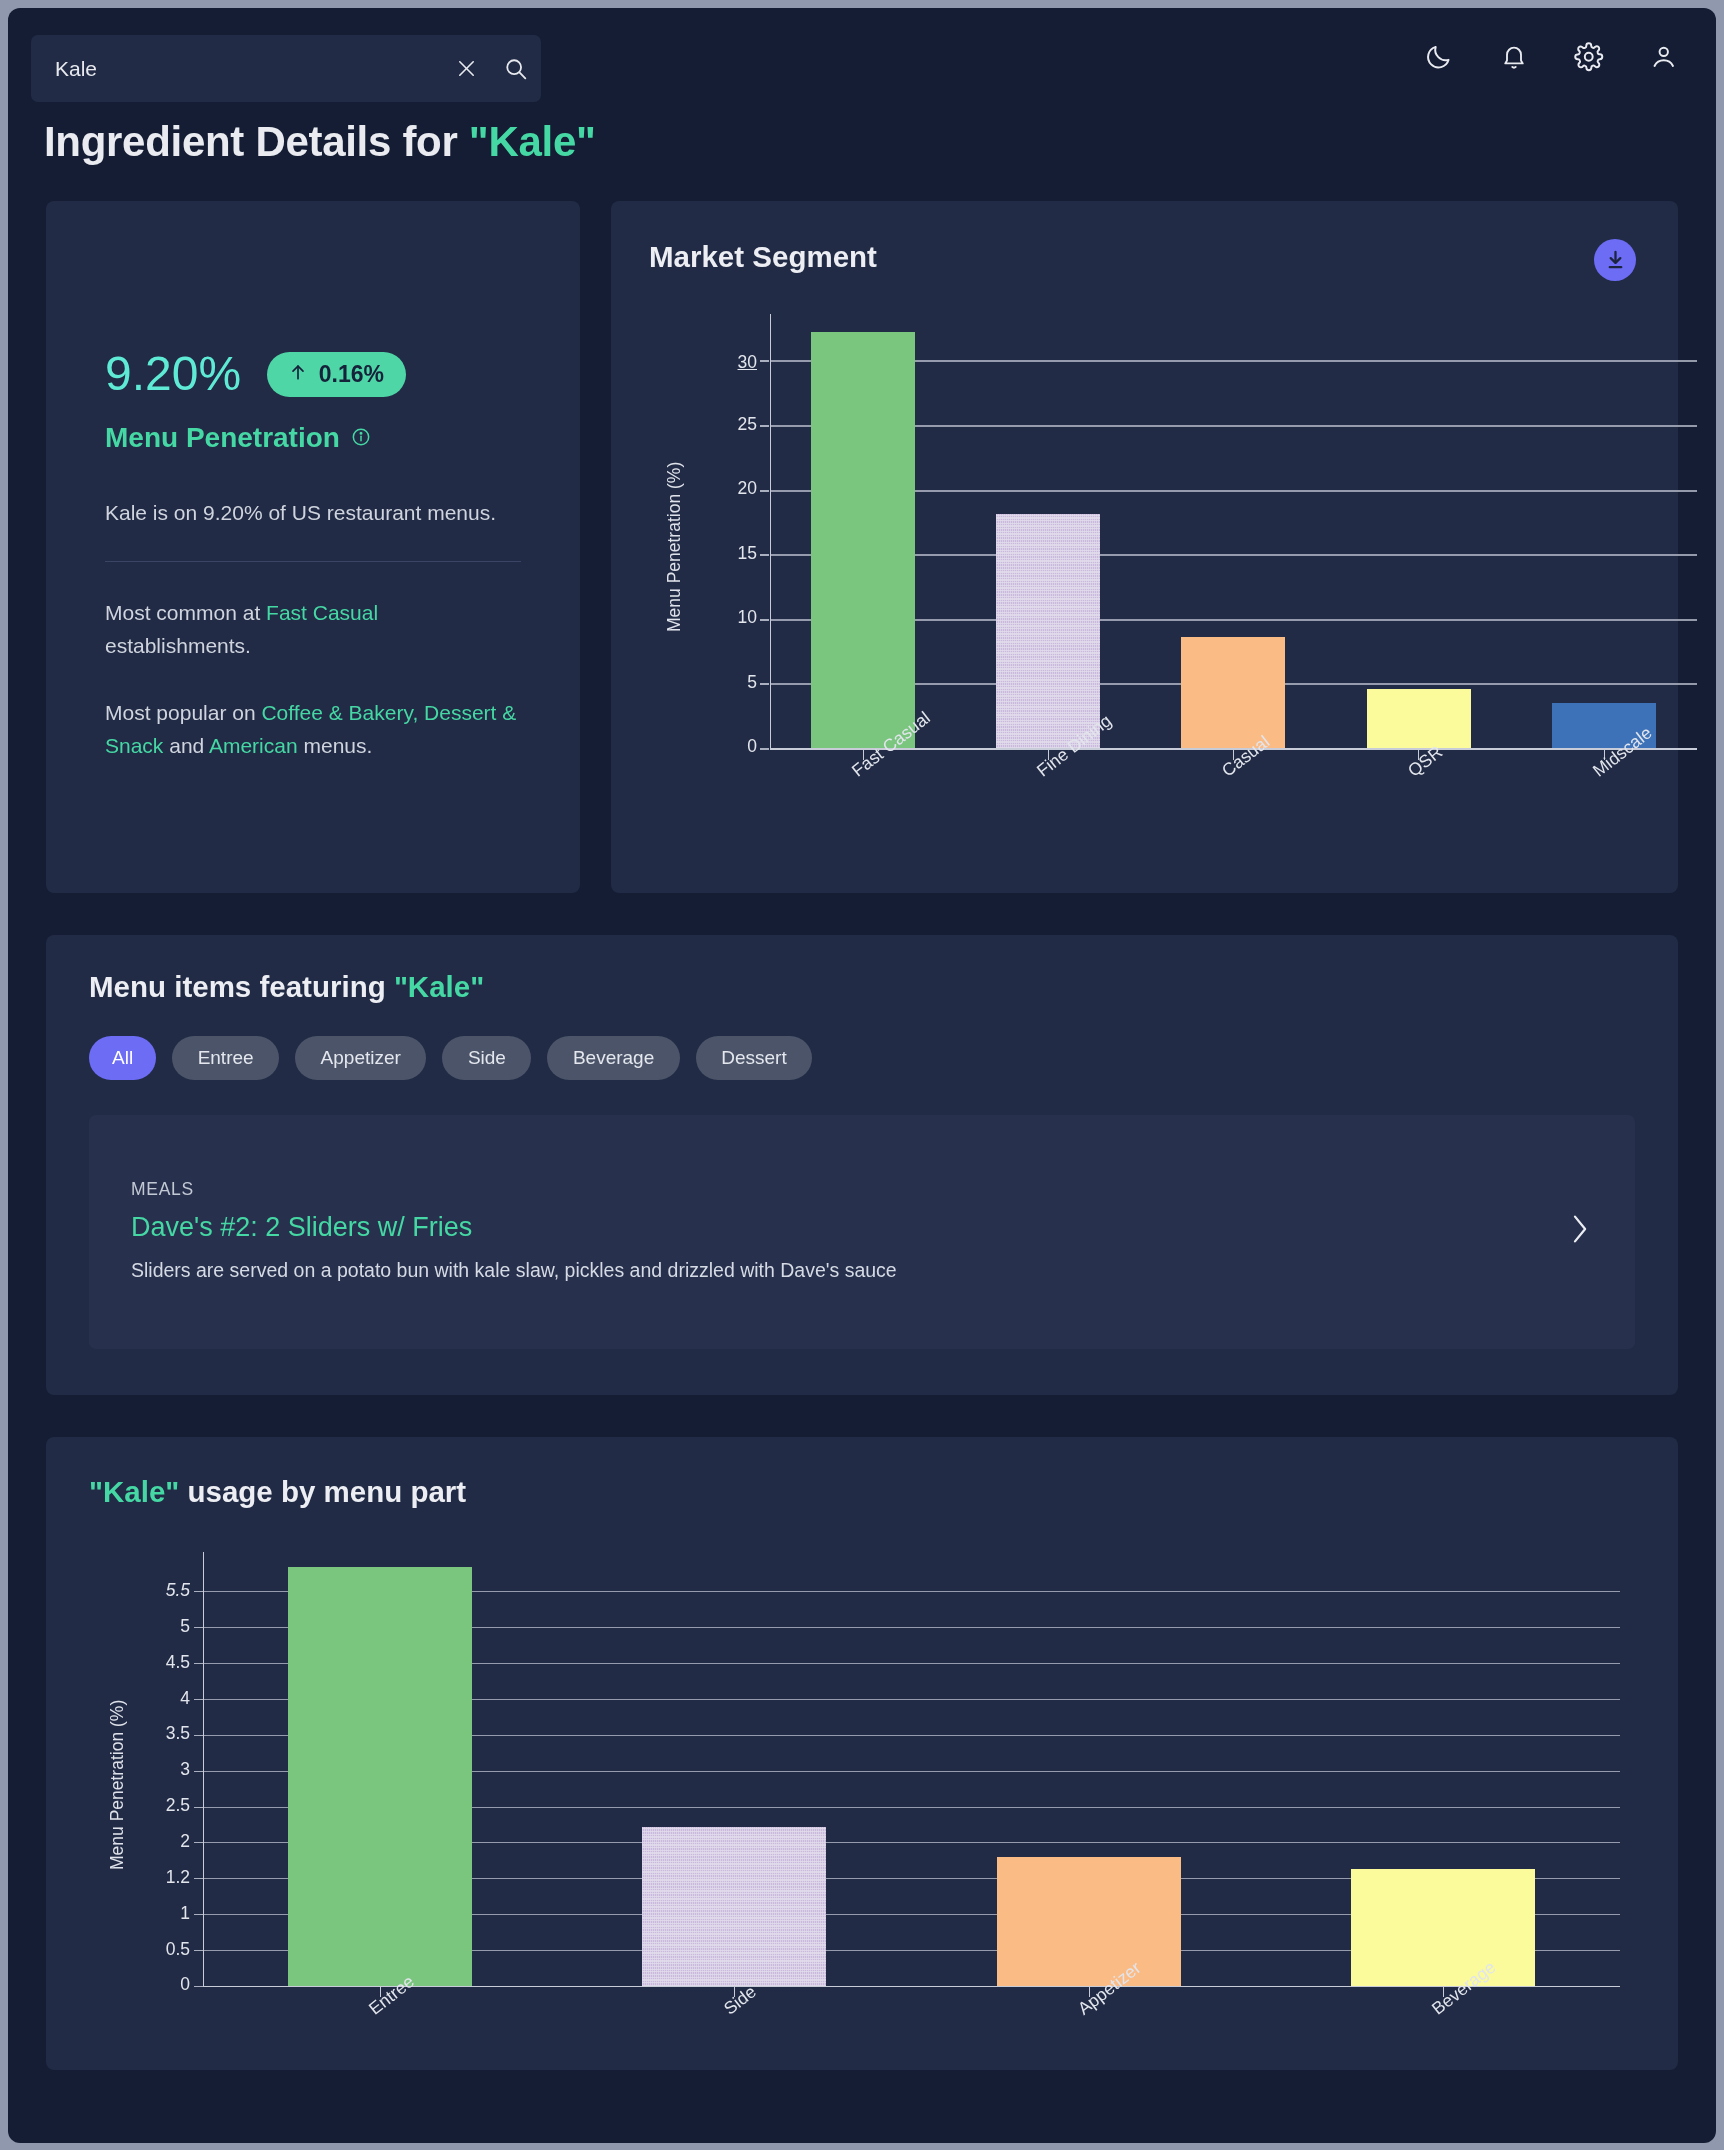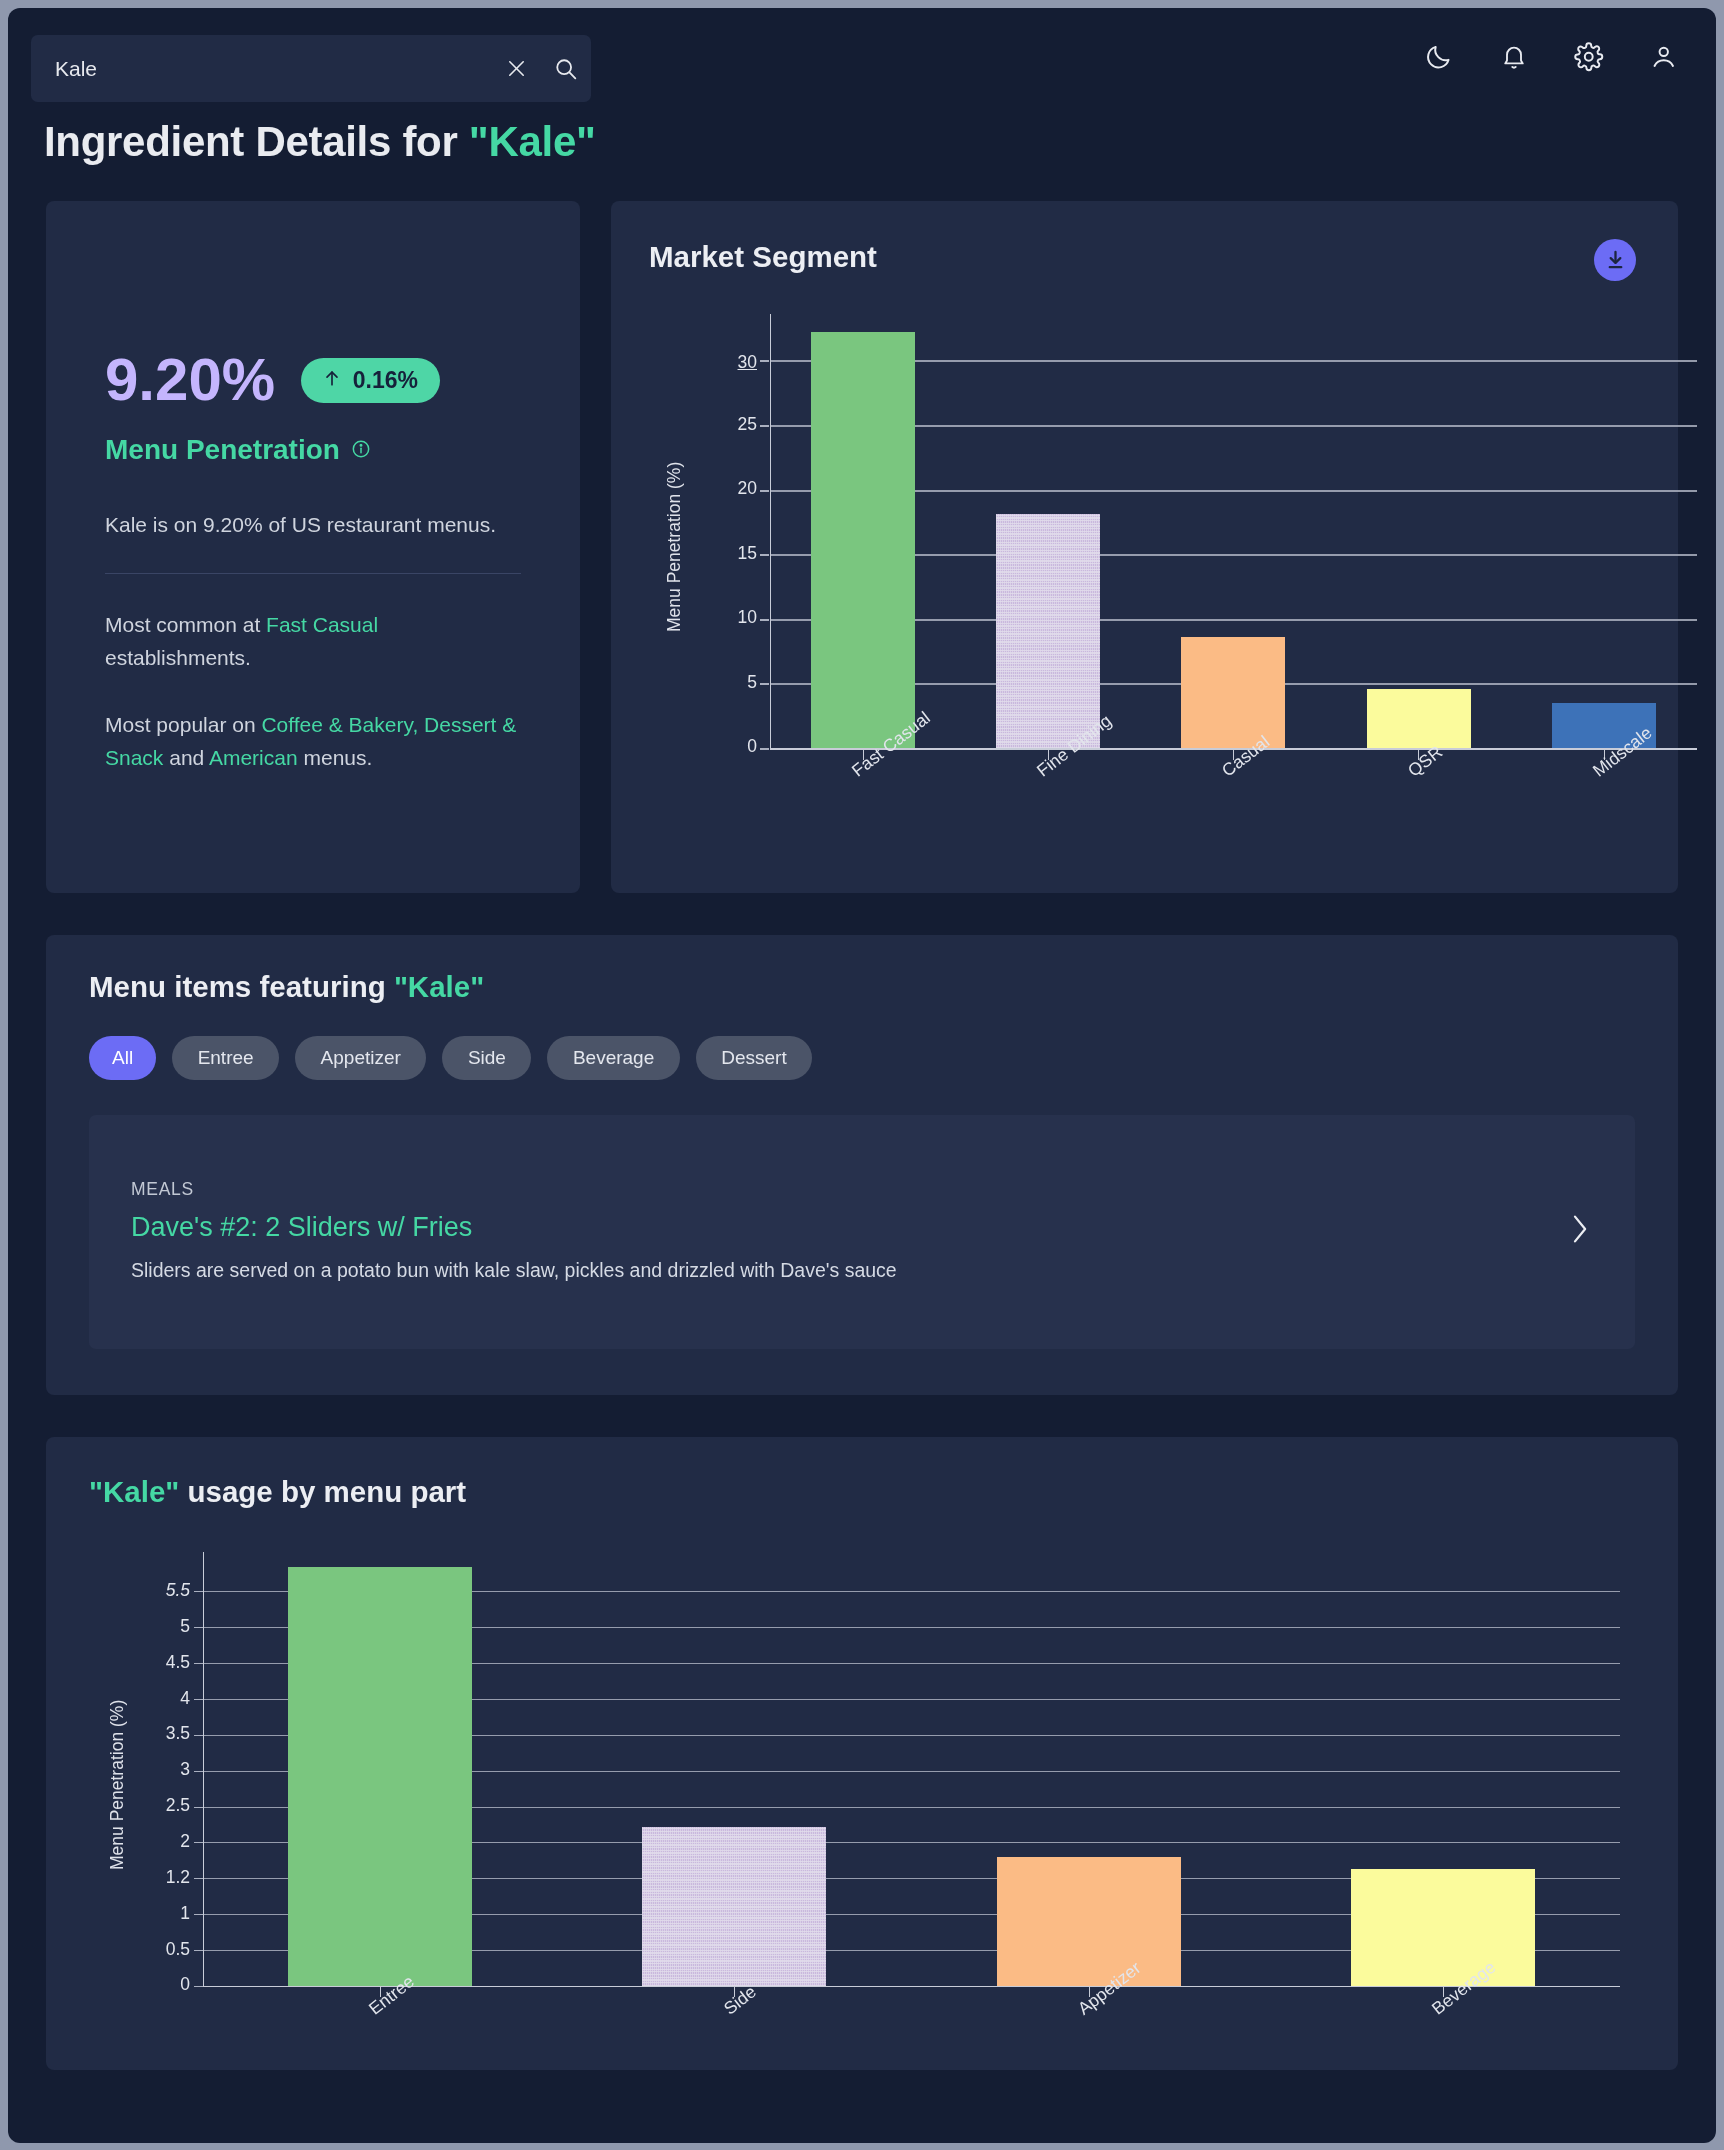--- a/index.html
+++ b/index.html
@@ -13,21 +13,21 @@
     position:absolute;left:8px;top:8px;
     width:1708px;height:2135px;
     background:#141d33;
     border-radius:12px;
     overflow:hidden;
   }
 
   
   .topbar{position:relative;height:101px;}
   .searchbox{
-    position:absolute;left:23px;top:27px;width:560px;height:67px;
+    position:absolute;left:23px;top:27px;width:510px;height:67px;
     background:#212b45;border-radius:6.7px;
     display:flex;align-items:center;
   }
   .searchbox input{
     flex:1;background:transparent;border:0;outline:none;
     color:#e7e9ee;font-size:21px;font-family:"Liberation Sans",sans-serif;
     padding-left:24px;
   }
   .searchbox input::placeholder{color:#8a93a8;}
   .sb-btn{width:50px;height:67px;display:flex;align-items:center;justify-content:center;cursor:pointer;}
@@ -40,21 +40,21 @@
     margin:9.4px 0 0 36px;font-size:42px;font-weight:bold;color:#e9ebf0;
     letter-spacing:-0.3px;
   }
   .page-title .hl{color:#45d8a4;}
 
   
   .row1{display:flex;gap:31px;margin:35px 38px 0 38px;align-items:stretch;}
   .card{background:#212b45;border-radius:8px;}
   .stat-card{width:534px;box-sizing:border-box;padding:64px 59px 0 59px;height:692px;}
   .stat-top{display:flex;align-items:center;gap:25.5px;margin-top:85px;}
-  .stat-value{font-size:60px;font-weight:bold;color:#c4b5fd;line-height:1;}
+  .stat-value{font-size:48px;font-weight:normal;color:#5eead4;line-height:1;}
   .stat-delta{
     background:#4ed6a6;color:#16213a;border-radius:671px;
     padding:9.4px 21.5px;font-size:23px;font-weight:bold;
     display:flex;align-items:center;gap:10.7px;
   }
   .stat-label{
     margin-top:24px;color:#45d8a4;font-size:28px;font-weight:bold;
     display:flex;align-items:center;gap:10.7px;
   }
   .stat-desc{margin-top:47px;color:#cfd4de;font-size:21px;}

